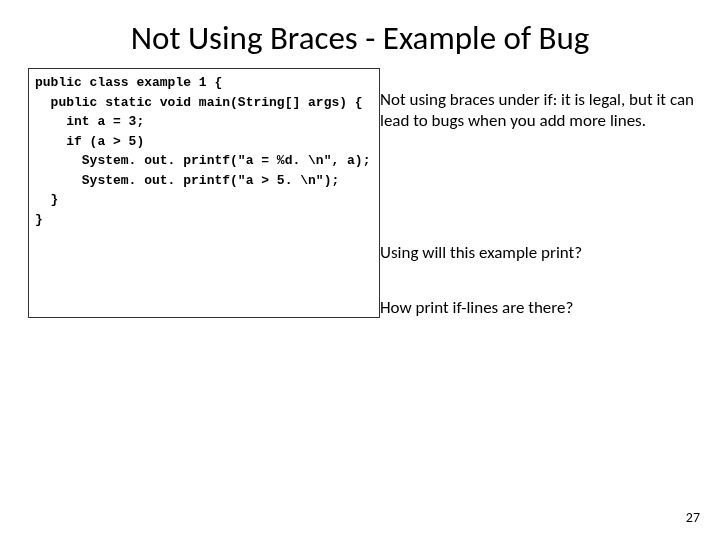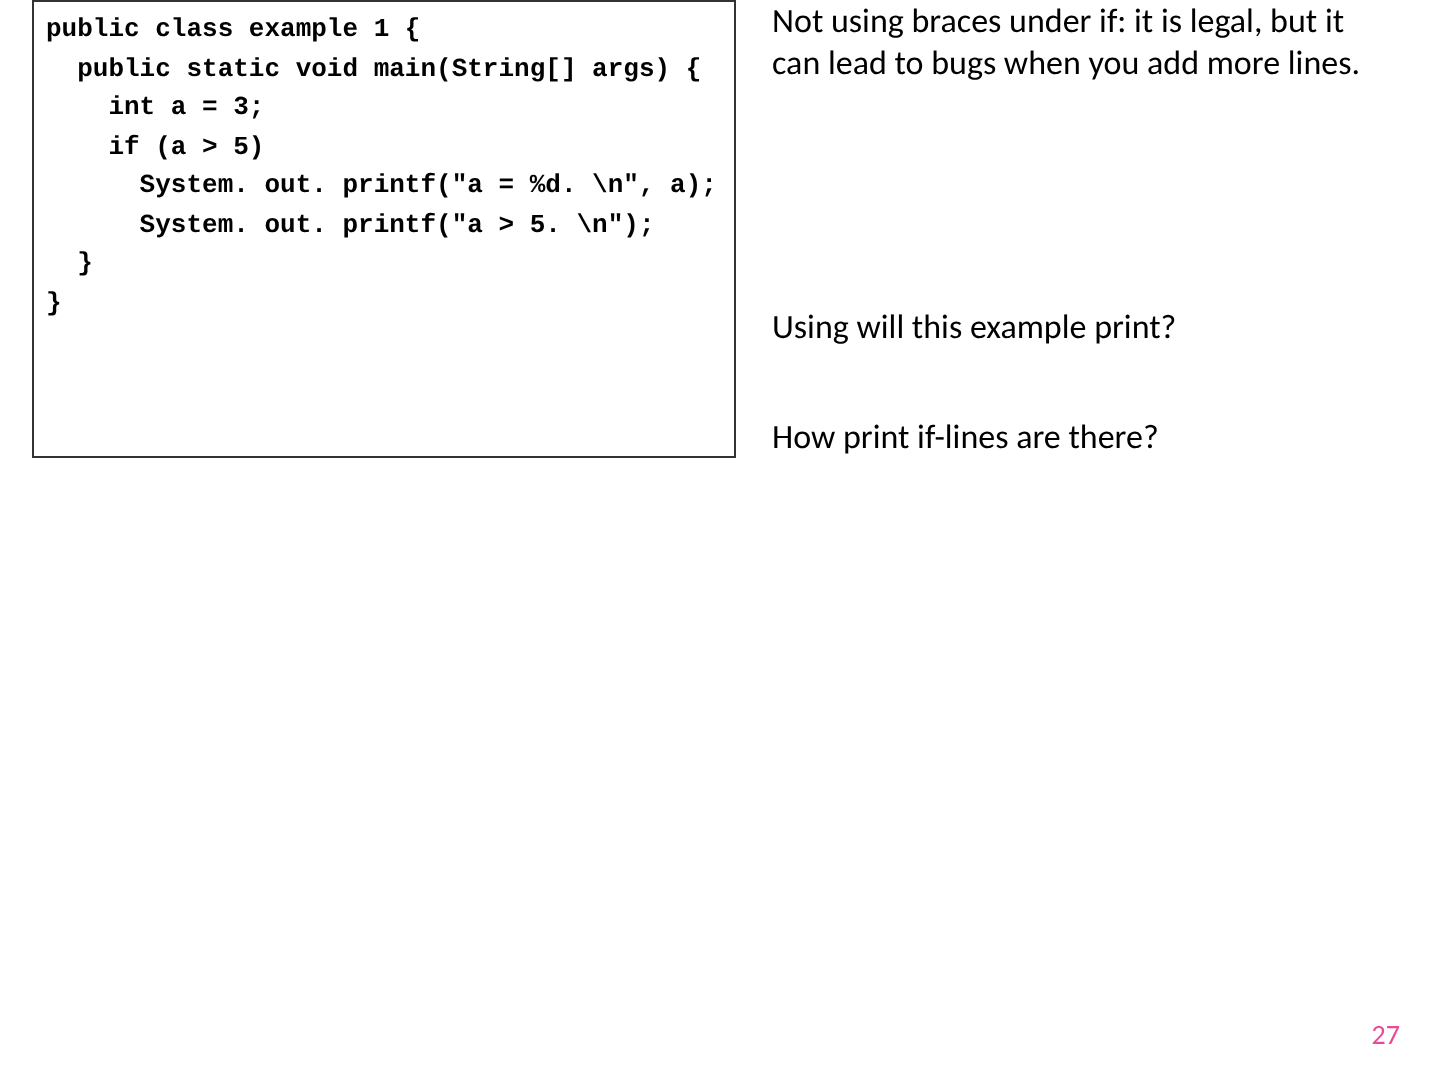--- a/index.html
+++ b/index.html
@@ -22,59 +22,60 @@
   .title {
     font-size: 33px;
     font-weight: 400;
     text-align: center;
     padding: 18px 20px 10px 20px;
     letter-spacing: 0px;
   }
   .content {
     display: flex;
     flex-direction: row;
-    padding: 0 22px 0 16px;
-    gap: 18px;
+    padding: 0 22px 0 28px;
   }
   .code-box {
     border: 1px solid #333;
     font-family: "Courier New", Courier, monospace;
     font-size: 13px;
     font-weight: bold;
     line-height: 1.5;
     padding: 4px 6px 4px 6px;
     white-space: pre;
     width: 352px;
     box-sizing: border-box;
   }
   .right-col {
     flex: 1;
     font-size: 17px;
     line-height: 1.25;
     padding-top: 0px;
   }
   .note1 {
     margin-bottom: 110px;
+    margin-top: 21px;
   }
   .note2 {
     margin-bottom: 34px;
   }
   .page-num {
     position: absolute;
     right: 20px;
     bottom: 14px;
     font-size: 14px;
-    color: #ec4899;
+    color: #000000;
   }
 </style>
 </head>
 <body>
 
 <div class="slide">
 
+  <div class="title">Not Using Braces - Example of Bug</div>
 
   <div class="content">
 
     <div class="code-box">public class example 1 {
   public static void main(String[] args) {
     int a = 3;
     if (a &gt; 5)
       System. out. printf("a = %d. \n", a);
       System. out. printf("a &gt; 5. \n");
   }

